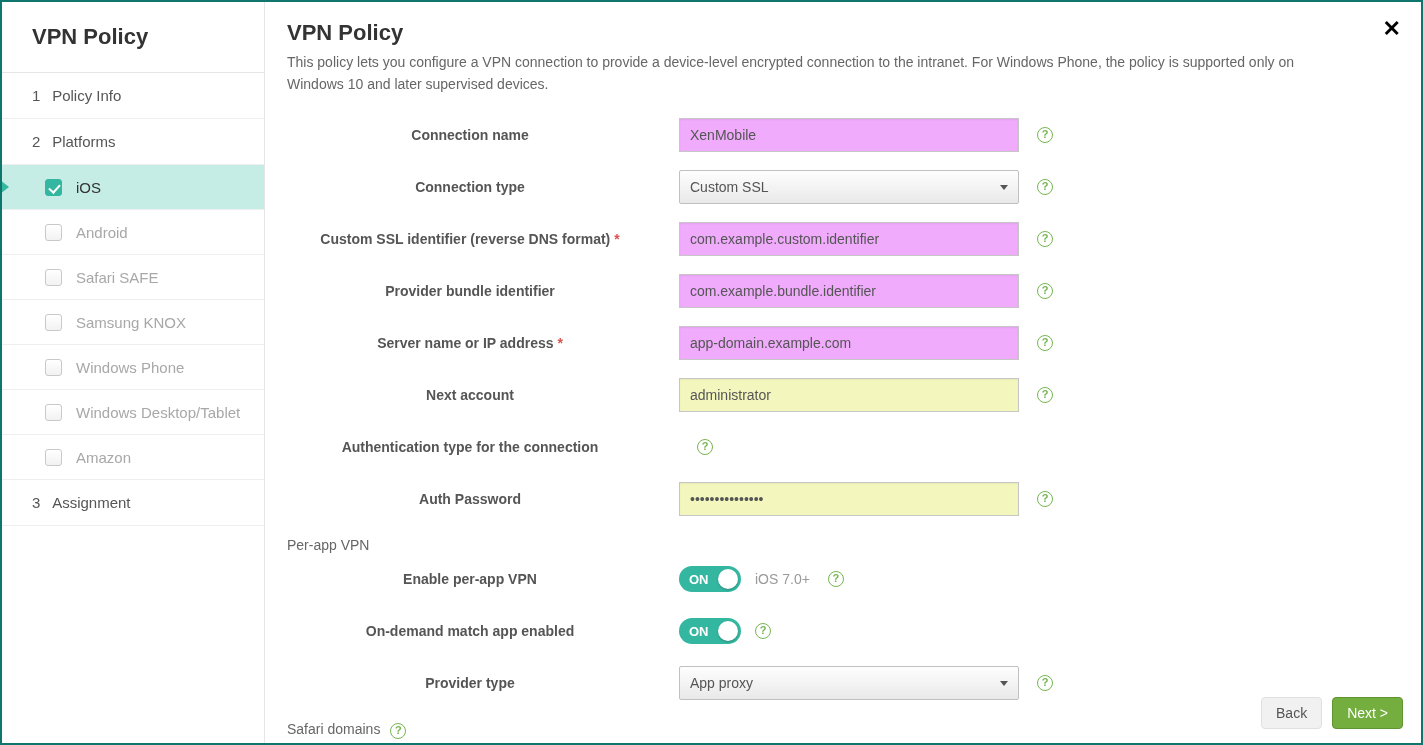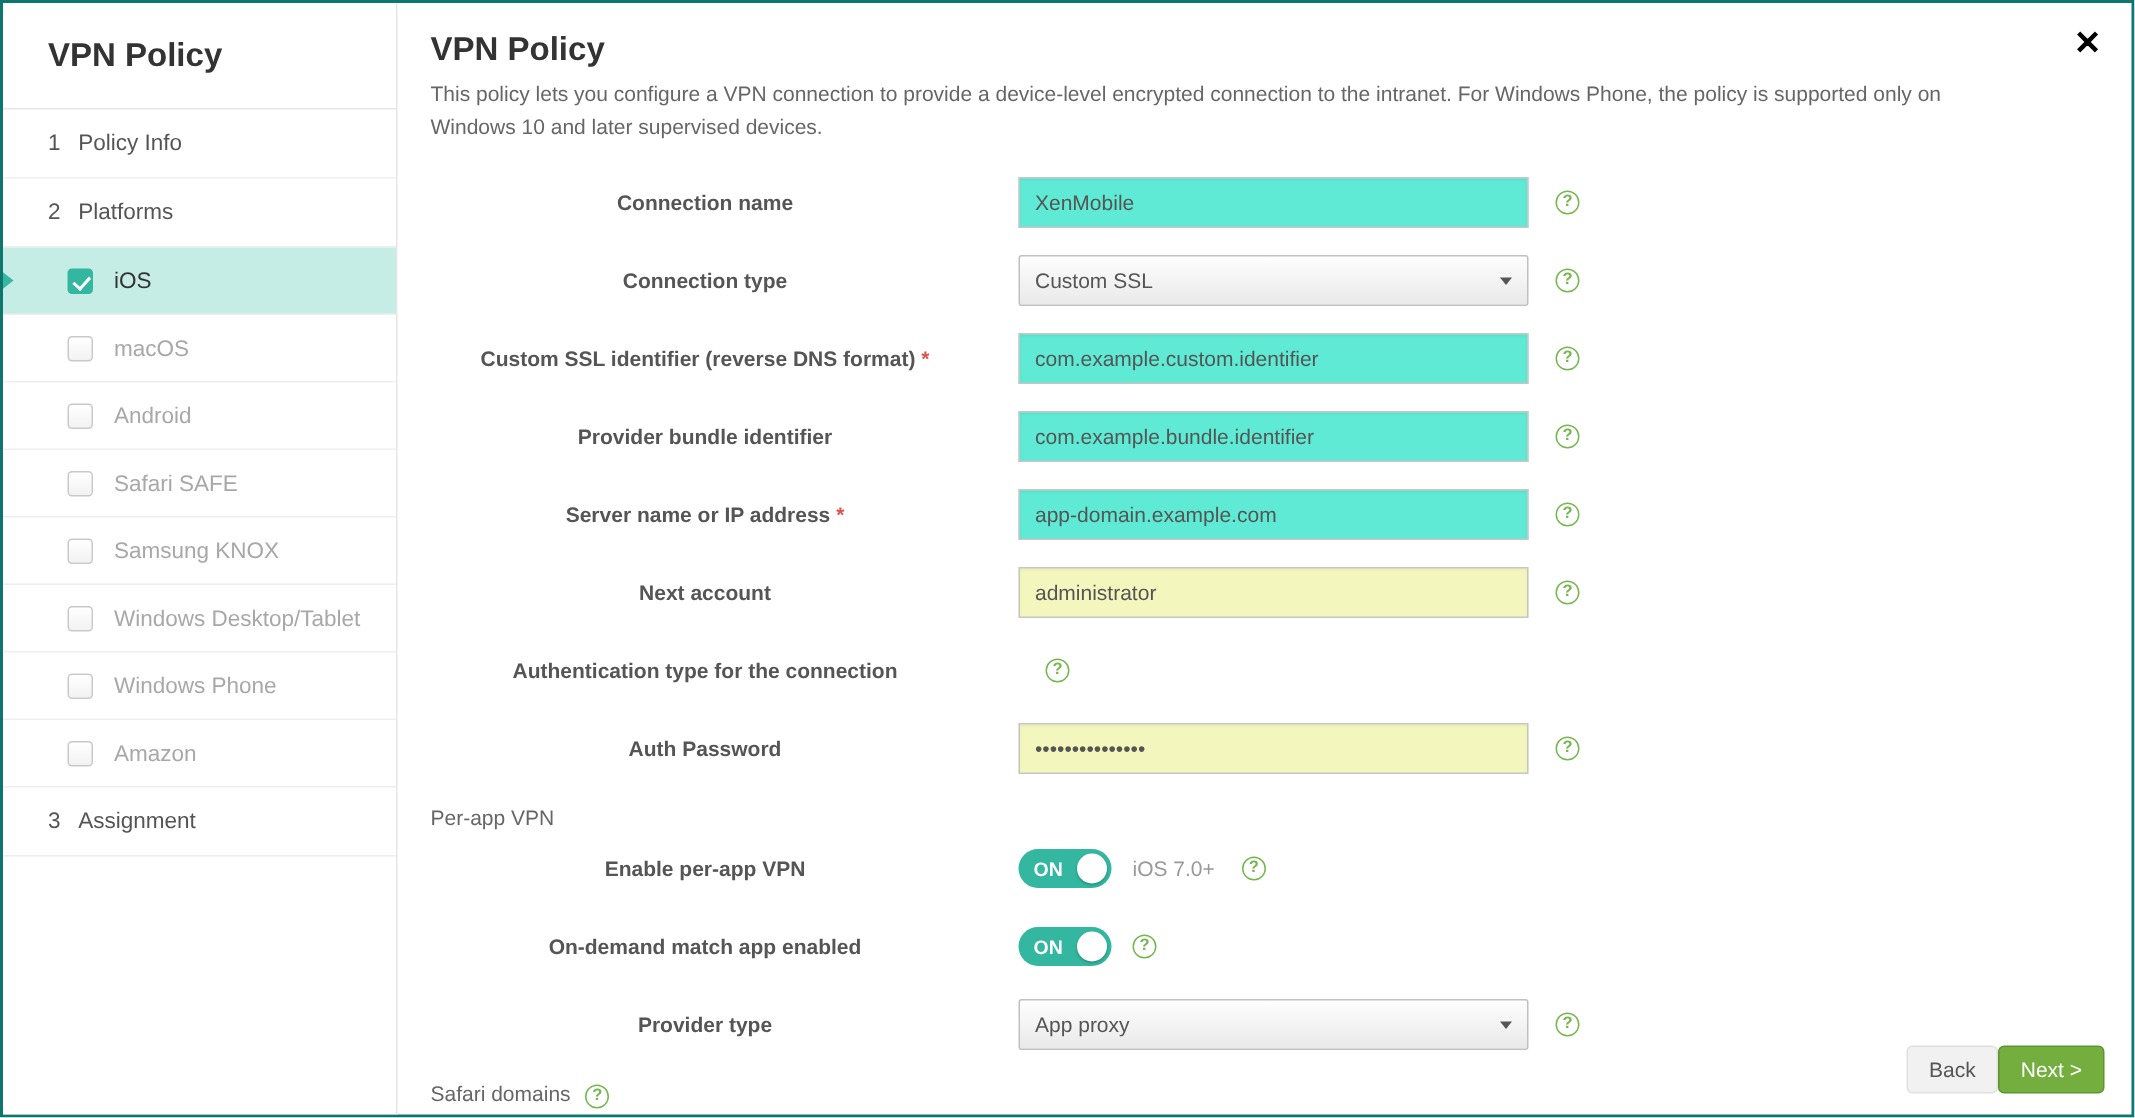--- a/index.html
+++ b/index.html
@@ -28,37 +28,37 @@
 
   .close-btn { position:absolute; top:16px; right:20px; font-size:22px; font-weight:bold; color:#000; cursor:pointer; line-height:1; }
 
   .form { padding:10px 22px 0 22px; }
   .row { display:flex; align-items:center; min-height:52px; }
   .label { width:392px; flex:none; text-align:center; font-weight:700; font-size:14px; color:#555; padding-right:26px; }
   .label .req { color:#d9534f; font-weight:700; }
   .control { width:340px; flex:none; }
   .after { padding-left:18px; display:flex; align-items:center; gap:12px; }
 
-  input[type=text], input[type=password] { width:100%; height:34px; padding:0 10px; font-size:14px; color:#555; border:1px solid #c6c6c6; background:#5eead4; box-shadow: inset 0 1px 2px rgba(0,0,0,.06); }
+  input[type=text], input[type=password] { width:100%; height:34px; padding:0 10px; font-size:14px; color:#555; border:1px solid #c6c6c6; background:#f0abfc; box-shadow: inset 0 1px 2px rgba(0,0,0,.06); }
   input.highlight { background:#f4f7bd; }
   .select { width:100%; height:34px; border:1px solid #c0c0c0; background:linear-gradient(#fefefe,#e9e9e9); display:flex; align-items:center; justify-content:space-between; padding:0 10px; font-size:14px; color:#555; cursor:pointer; border-radius:2px; }
   .select .caret { width:0; height:0; border-left:4px solid transparent; border-right:4px solid transparent; border-top:5px solid #555; }
 
   .help { width:16px; height:16px; border:1.5px solid #77b651; border-radius:50%; color:#77b651; font-size:11px; line-height:13px; text-align:center; font-weight:700; cursor:pointer; flex:none; }
   .help::before { content:"?"; }
 
   .section-title { font-size:14px; color:#666; padding:12px 22px 0 22px; }
   .section-title.inline .help { display:inline-block; vertical-align:middle; margin-left:6px; }
 
   .toggle { width:62px; height:26px; border-radius:13px; background:#34b7a0; position:relative; cursor:pointer; display:flex; align-items:center; }
   .toggle .knob { width:20px; height:20px; background:#fff; border-radius:50%; position:absolute; right:3px; top:3px; box-shadow:0 1px 2px rgba(0,0,0,.25); }
   .toggle .on { color:#fff; font-size:13px; font-weight:700; margin-left:10px; }
   .hint { color:#999; font-size:14px; }
 
-  .footer { position:absolute; bottom:0; right:0; padding:14px 18px; display:flex; gap:0; }
+  .footer { position:absolute; bottom:0; right:0; padding:14px 18px; display:flex; gap:10px; }
   .btn { height:32px; padding:0 14px; border-radius:4px; font-size:14px; cursor:pointer; border:1px solid transparent; }
   .btn-back { background:#f1f1f1; color:#555; border-color:#e0e0e0; }
   .btn-next { background:#73ae3f; color:#fff; border-color:#5e9530; }
 </style>
 </head>
 <body>
 
 <div class="frame">
   <div class="layout">
 
@@ -74,41 +74,37 @@
         <span class="num">2</span>&nbsp;
         <span class="lbl">Platforms</span>
       </div>
 
       <div class="nav-sub active">
         <span class="chk"></span>
         <span class="lbl">iOS</span>
       </div>
       <div class="nav-sub">
         <span class="chk"></span>
-        <span class="lbl">macOS</span>
-      </div>
-      <div class="nav-sub">
-        <span class="chk"></span>
         <span class="lbl">Android</span>
       </div>
       <div class="nav-sub">
         <span class="chk"></span>
         <span class="lbl">Safari SAFE</span>
       </div>
       <div class="nav-sub">
         <span class="chk"></span>
         <span class="lbl">Samsung KNOX</span>
       </div>
       <div class="nav-sub">
         <span class="chk"></span>
+        <span class="lbl">Windows Phone</span>
+      </div>
+      <div class="nav-sub">
+        <span class="chk"></span>
         <span class="lbl">Windows Desktop/Tablet</span>
-      </div>
-      <div class="nav-sub">
-        <span class="chk"></span>
-        <span class="lbl">Windows Phone</span>
       </div>
       <div class="nav-sub">
         <span class="chk"></span>
         <span class="lbl">Amazon</span>
       </div>
 
       <div class="nav-item">
         <span class="num">3</span>&nbsp;
         <span class="lbl">Assignment</span>
       </div>

